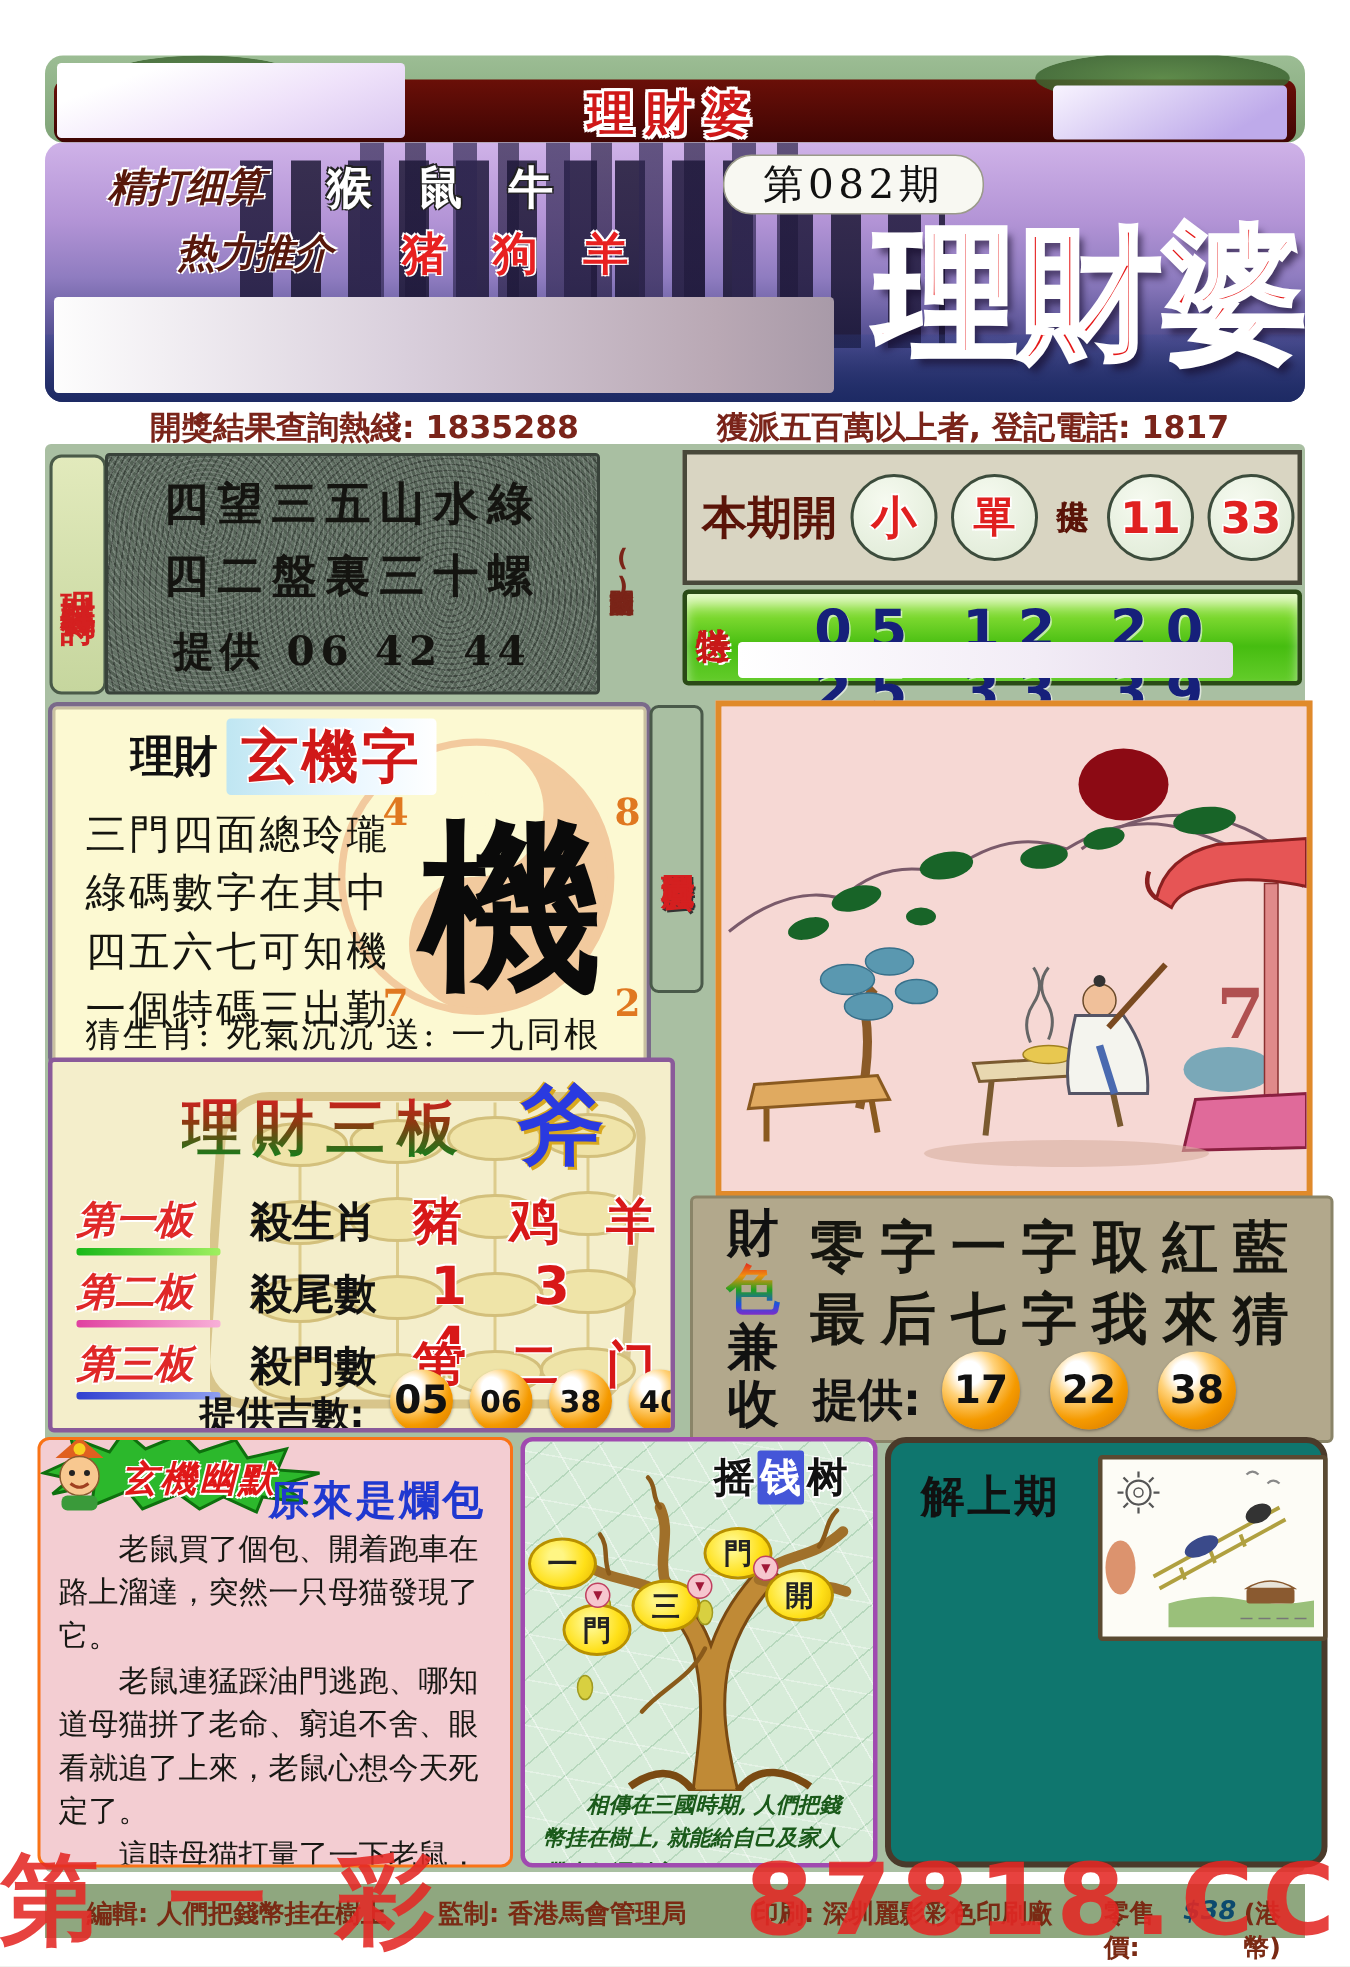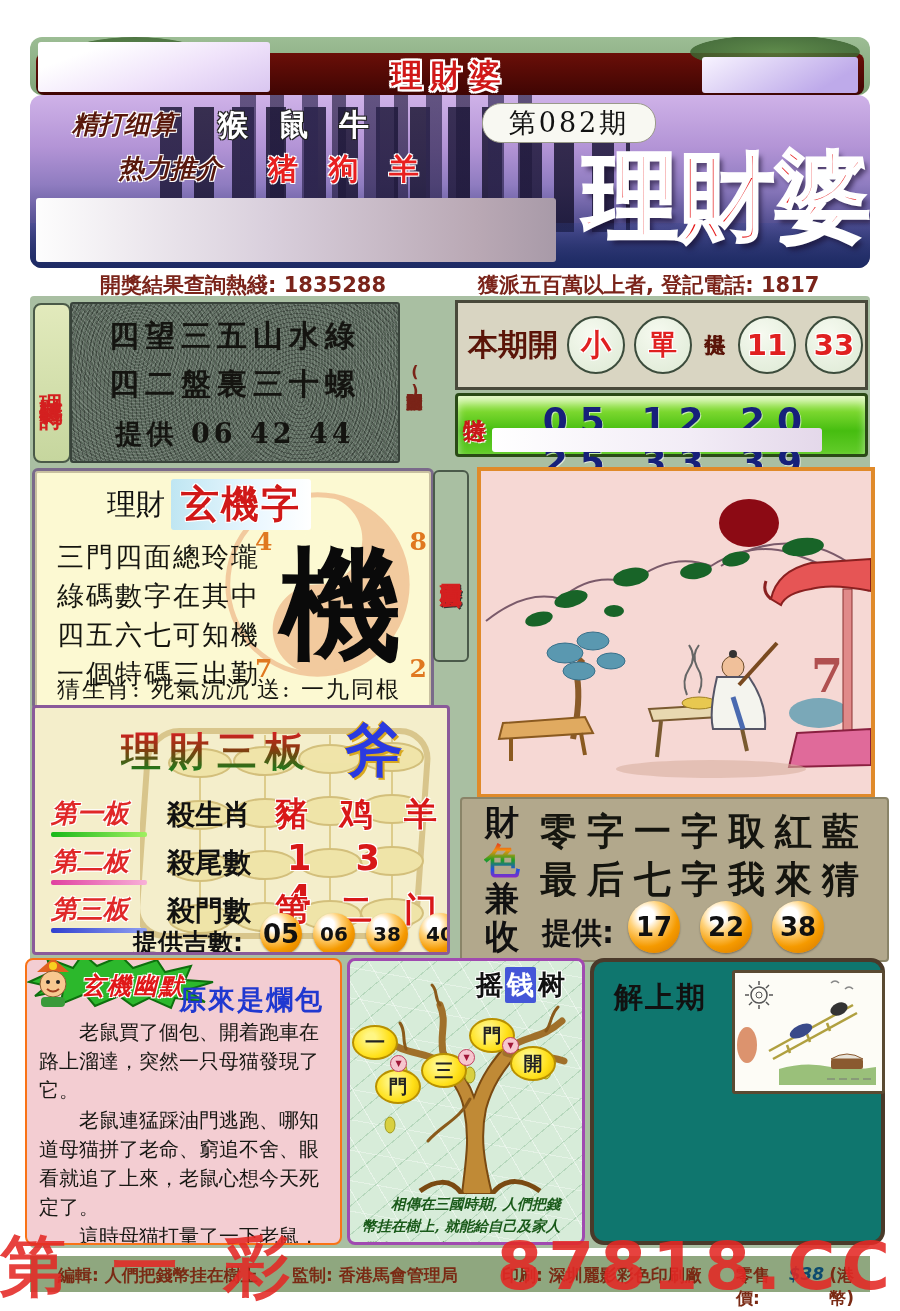--- a/index.html
+++ b/index.html
@@ -140,21 +140,21 @@
 
   <div class="abs" style="left:32px;top:468px;width:396px;height:237px;background:#fcf9d2;border:3px solid #7a6a8a;
               border-radius:6px;overflow:hidden;box-shadow:inset 0 0 0 2px #c8c0a0;">
     <svg class="abs" style="left:185px;top:16px;opacity:.8;" width="195" height="195" viewBox="0 0 200 200">
       <path d="M100,8 a92,92 0 1 1 0,184 a46,46 0 1 1 0,-92 a46,46 0 1 0 0,-92 Z" fill="#f0bf92"></path>
       <circle cx="100" cy="100" r="92" fill="none" stroke="#f0bf92" stroke-width="5"></circle>
       <circle cx="100" cy="54" r="13" fill="#fcf9d2"></circle>
       <circle cx="100" cy="146" r="13" fill="#f0bf92"></circle>
     </svg>
     <div class="abs" style="left:52px;top:8px;display:flex;align-items:center;gap:6px;">
-      <span class="serif" style="font-size:29px;font-weight:normal;color:#111;margin-left:20px;">理財</span>
+      <span class="serif" style="font-size:29px;font-weight:bold;color:#111;">理財</span>
       <span style="background:linear-gradient(90deg,#bfe6f2,#eaf7ff 60%,#ffffff);padding:0 10px;border-radius:3px;">
         <span class="serif ow" style="font-size:38px;font-weight:bold;color:#d01818;letter-spacing:2px;">玄機字</span>
       </span>
     </div>
     <div class="abs serif" style="left:22px;top:66px;font-size:27px;color:#15150f;line-height:39px;letter-spacing:2px;white-space:nowrap;">
       <div>三門四面總玲瓏</div>
       <div>綠碼數字在其中</div>
       <div>四五六七可知機</div>
       <div>一個特碼三出勤</div>
     </div>

